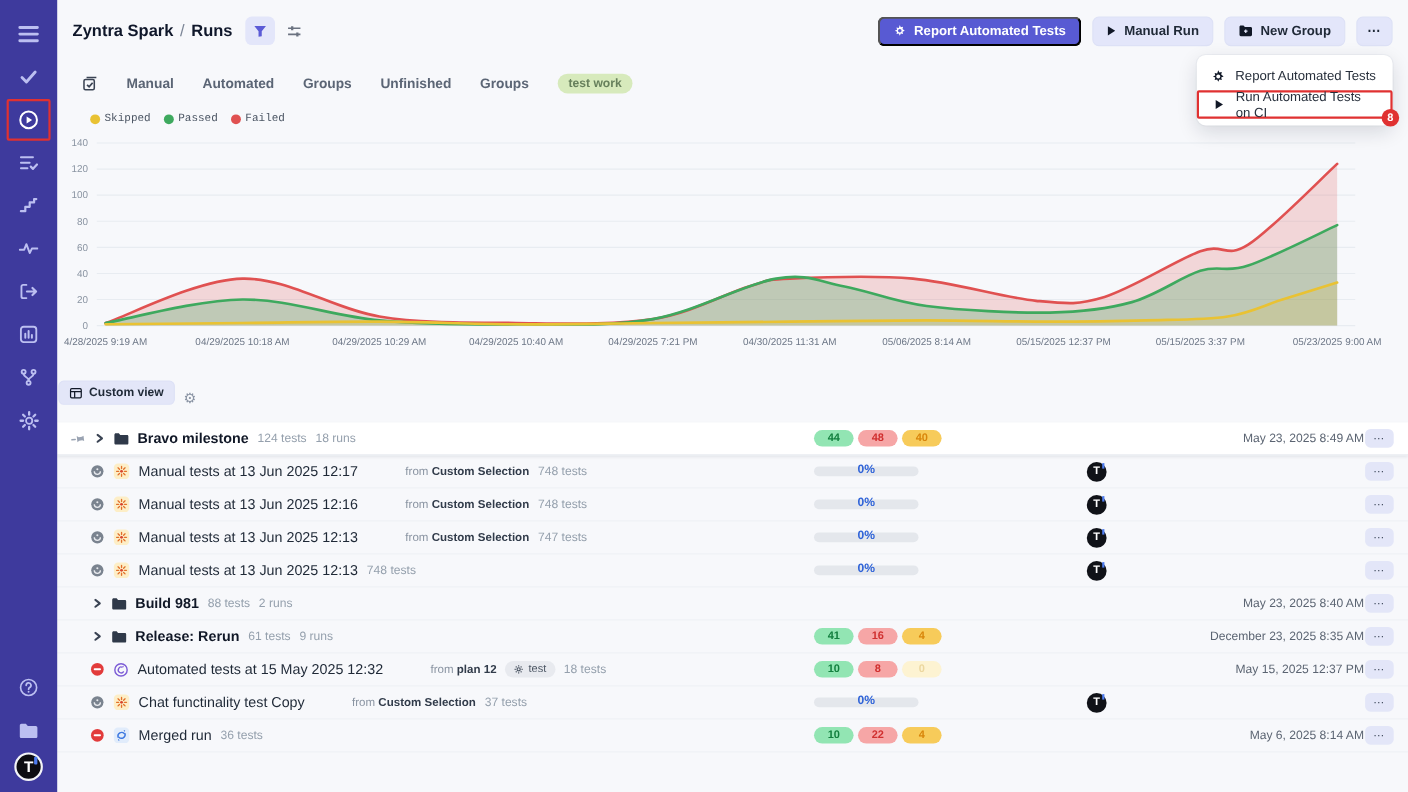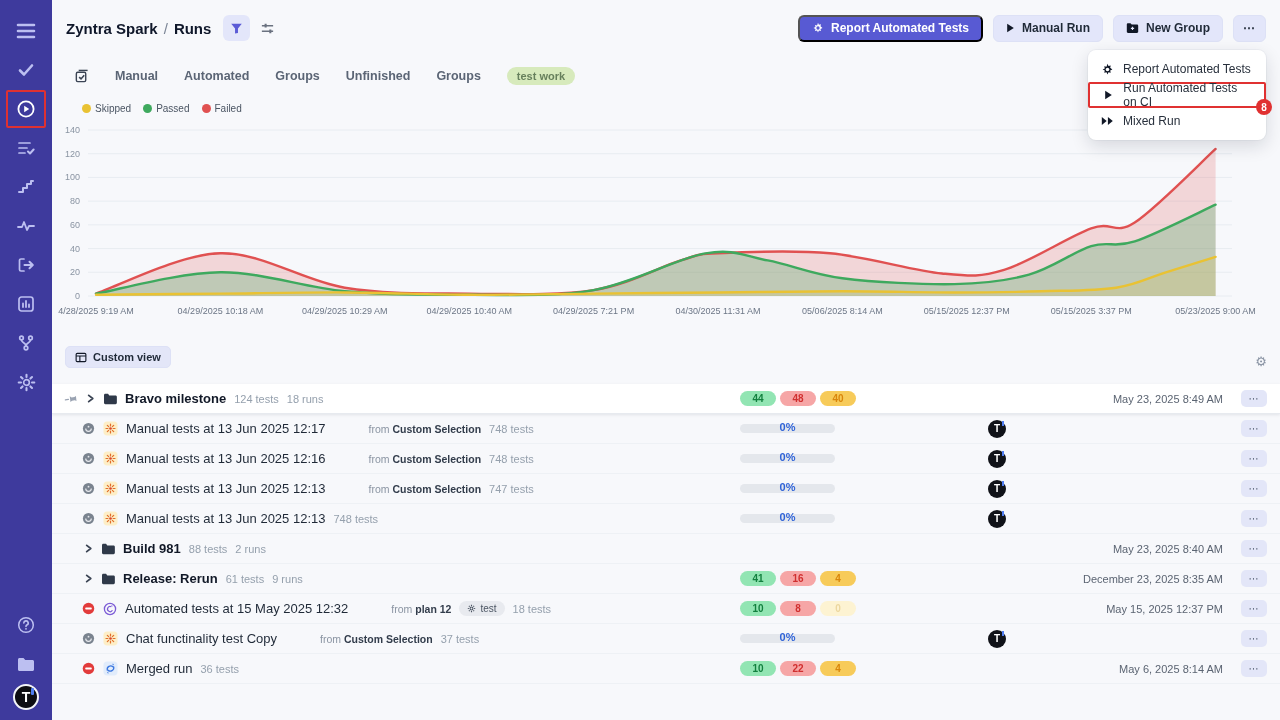--- a/index.html
+++ b/index.html
@@ -41,30 +41,30 @@
   .menu-item.hl { border:2px solid #e03131; border-radius:2px; }
   .menu-badge { position:absolute; right:-8px; bottom:-9px; width:16px; height:16px; border-radius:50%; background:#e03131; color:#fff; font-size:10px; font-weight:700; display:flex; align-items:center; justify-content:center; }
 
   
   .tabs { height:40px; display:flex; align-items:center; padding:0 14px 0 22px; gap:26px; }
   .tabs .sel-icon { color:#3b4454; display:flex; }
   .tab { font-size:12.5px; font-weight:700; color:#5b6575; cursor:pointer; }
   .tag-pill { background:#d7eabc; color:#67805c; font-size:11px; font-weight:600; padding:3px 10px; border-radius:10px; cursor:pointer; }
 
   
-  .legend { height:24px; display:flex; align-items:center; gap:12px; padding-left:30px; }
+  .legend { height:24px; display:flex; align-items:center; gap:12px; padding-left:30px;font-family:Liberation Mono, monospace; }
   .leg { display:flex; align-items:center; gap:4px; font-size:10px; color:#4b5563; cursor:pointer; }
   .leg .dot { width:9px; height:9px; border-radius:50%; }
 
   
   .chart-wrap { position:relative; height:200px; }
   .chart-wrap svg { display:block; }
 
   
-  .cv-row { height:60px; display:flex; align-items:flex-start; justify-content:space-between; padding:26px 13px 0; gap:8px; }
+  .cv-row { height:60px; display:flex; align-items:flex-start; justify-content:flex-start; padding:26px 1px 0; gap:8px; }
   .cv-btn { height:22px; border-radius:5px; background:#e3e6f8; border:1px solid #dde1f6; color:#1f2937; font-size:11px; font-weight:700; display:flex; align-items:center; gap:6px; padding:0 9px; cursor:pointer; }
   .cv-gear { color:#8a94a4; font-size:13px; cursor:pointer; align-self:center; margin-top:-4px; }
 
   
   .table { margin-top:4px; }
   .row { position:relative; height:30px; display:flex; align-items:center; gap:8px; border-bottom:1px solid #eef1f5; padding-left:30px; }
   .row.group { padding-left:32px; }
   .row.pinned { background:#fff; box-shadow:0 1px 3px rgba(15,23,42,.09); border-bottom-color:#e7eaef; padding-left:14px; z-index:5; }
   .chev { color:#3b4454; display:flex; cursor:pointer; }
   .pin { color:#9aa3b2; display:flex; transform:rotate(38deg); }
@@ -77,21 +77,21 @@
   .stats { position:absolute; left:688px; display:flex; gap:4px; align-items:center; }
   .badge { min-width:36px; height:15px; padding:0 8px; border-radius:9px; font-size:10px; font-weight:700; display:flex; align-items:center; justify-content:center; }
   .b-green { background:#92e5b3; color:#13803f; }
   .b-red { background:#f6a6a6; color:#d03030; }
   .b-amber { background:#f7cb5a; color:#d9860b; }
   .b-amber-muted { background:#fdf3d2; color:#ecd79f; }
   .prog { position:absolute; left:688px; width:95px; height:9px; background:#e4e7ec; border-radius:5px; }
   .prog span { position:absolute; left:0; right:0; top:-3px; text-align:center; font-size:11px; font-weight:700; color:#2f63d8; }
   .t-avatar { position:absolute; left:936px; width:18px; height:18px; border-radius:50%; background:#101218; color:#fff; font-size:10px; font-weight:700; display:flex; align-items:center; justify-content:center; }
   .t-avatar i { position:absolute; right:2px; top:1px; width:2px; height:5px; background:#4f7df0; font-style:normal; }
-  .date { position:absolute; right:57px; font-size:11px; color:#5b6472; white-space:nowrap; }
+  .date { position:absolute; right:40px; font-size:11px; color:#5b6472; white-space:nowrap; }
   .dots { position:absolute; right:13px; width:26px; height:17px; border-radius:5px; background:#e3e6f8; color:#414c5e; font-size:10px; display:flex; align-items:center; justify-content:center; letter-spacing:1px; cursor:pointer; }
 </style>
 </head>
 <body>
 
 <div class="app">
 
   <nav class="sidebar" id="sidebar">
       <div class="side-item">
         <span style="display:flex">
@@ -605,23 +605,15 @@
       </div>
       <div class="menu-item hl">
         <span class="mi-icon">
           <svg width="9" height="10" viewBox="0 0 10 12" fill="#111827">
             <path d="M1 1l8 5-8 5z"></path>
           </svg>
         </span>
         <span>Run Automated Tests on CI</span>
         <span class="menu-badge">8</span>
       </div>
-      <div class="menu-item">
-        <span class="mi-icon">
-          <svg width="13" height="10" viewBox="0 0 16 12" fill="#111827">
-            <path d="M1 1l6 5-6 5zM8.5 1l6 5-6 5z"></path>
-          </svg>
-        </span>
-        <span>Mixed Run</span>
-      </div>
     </div>
 
 </div>
 
 </body></html>

